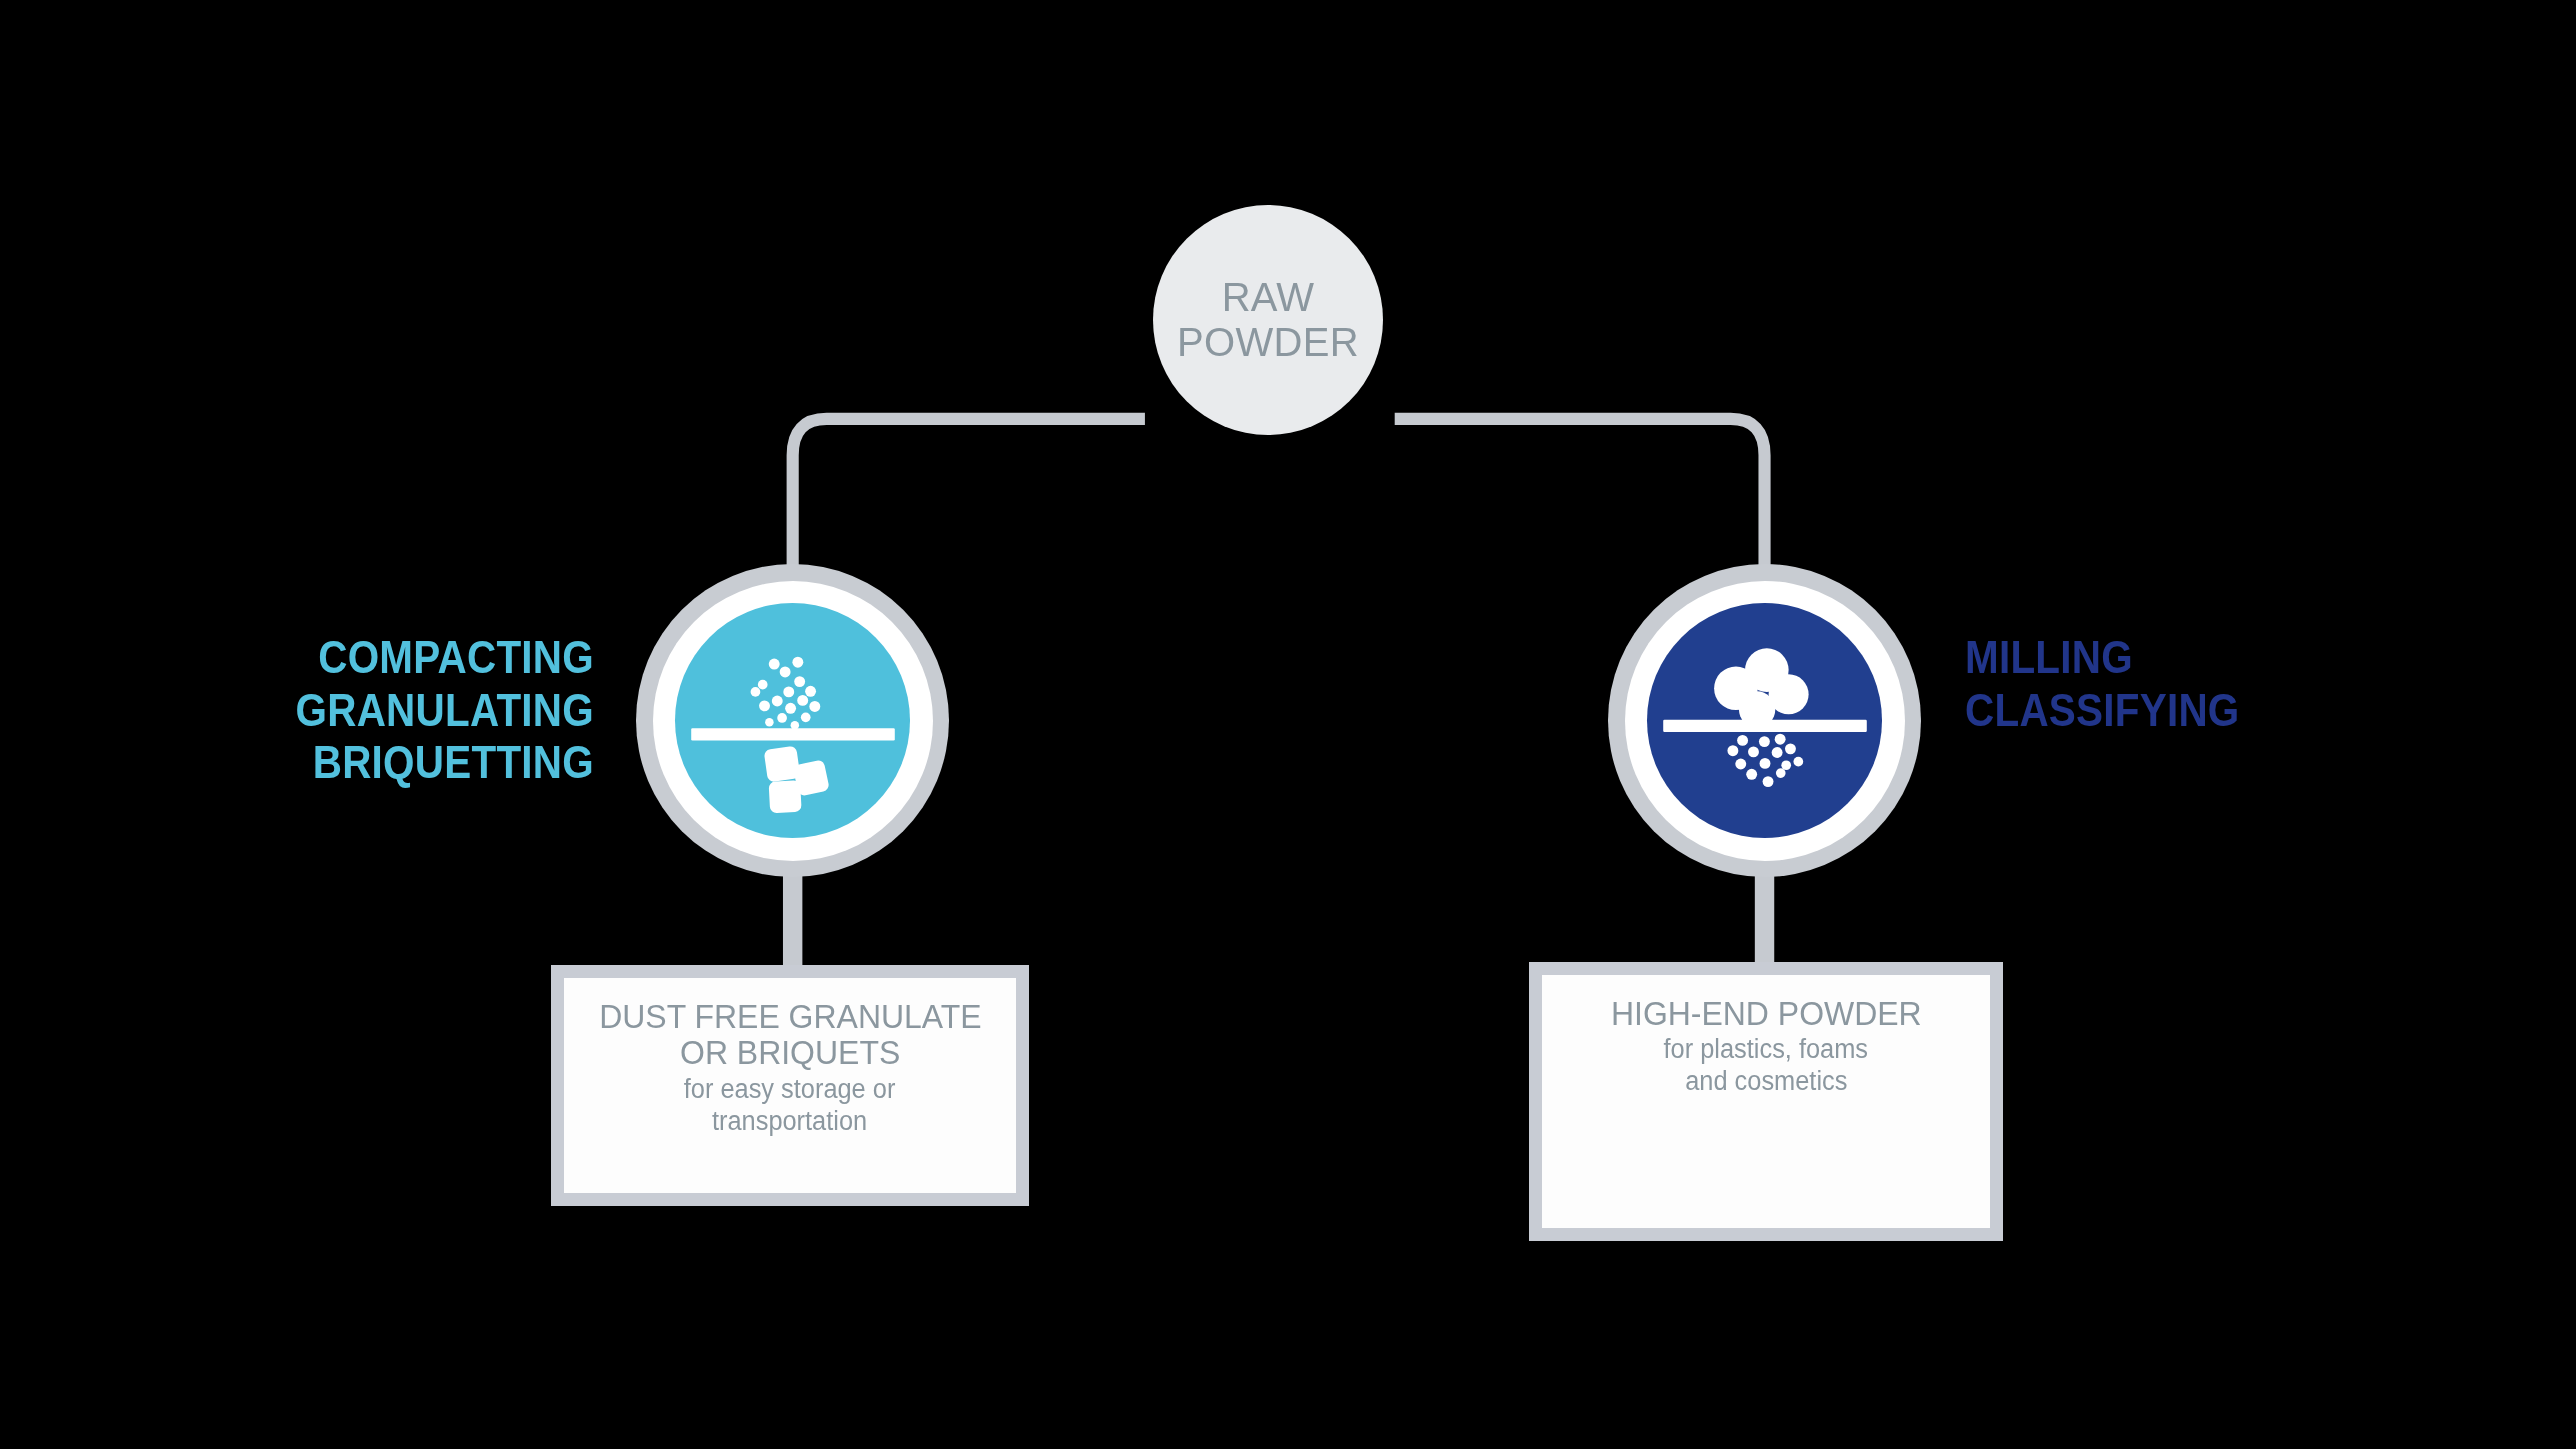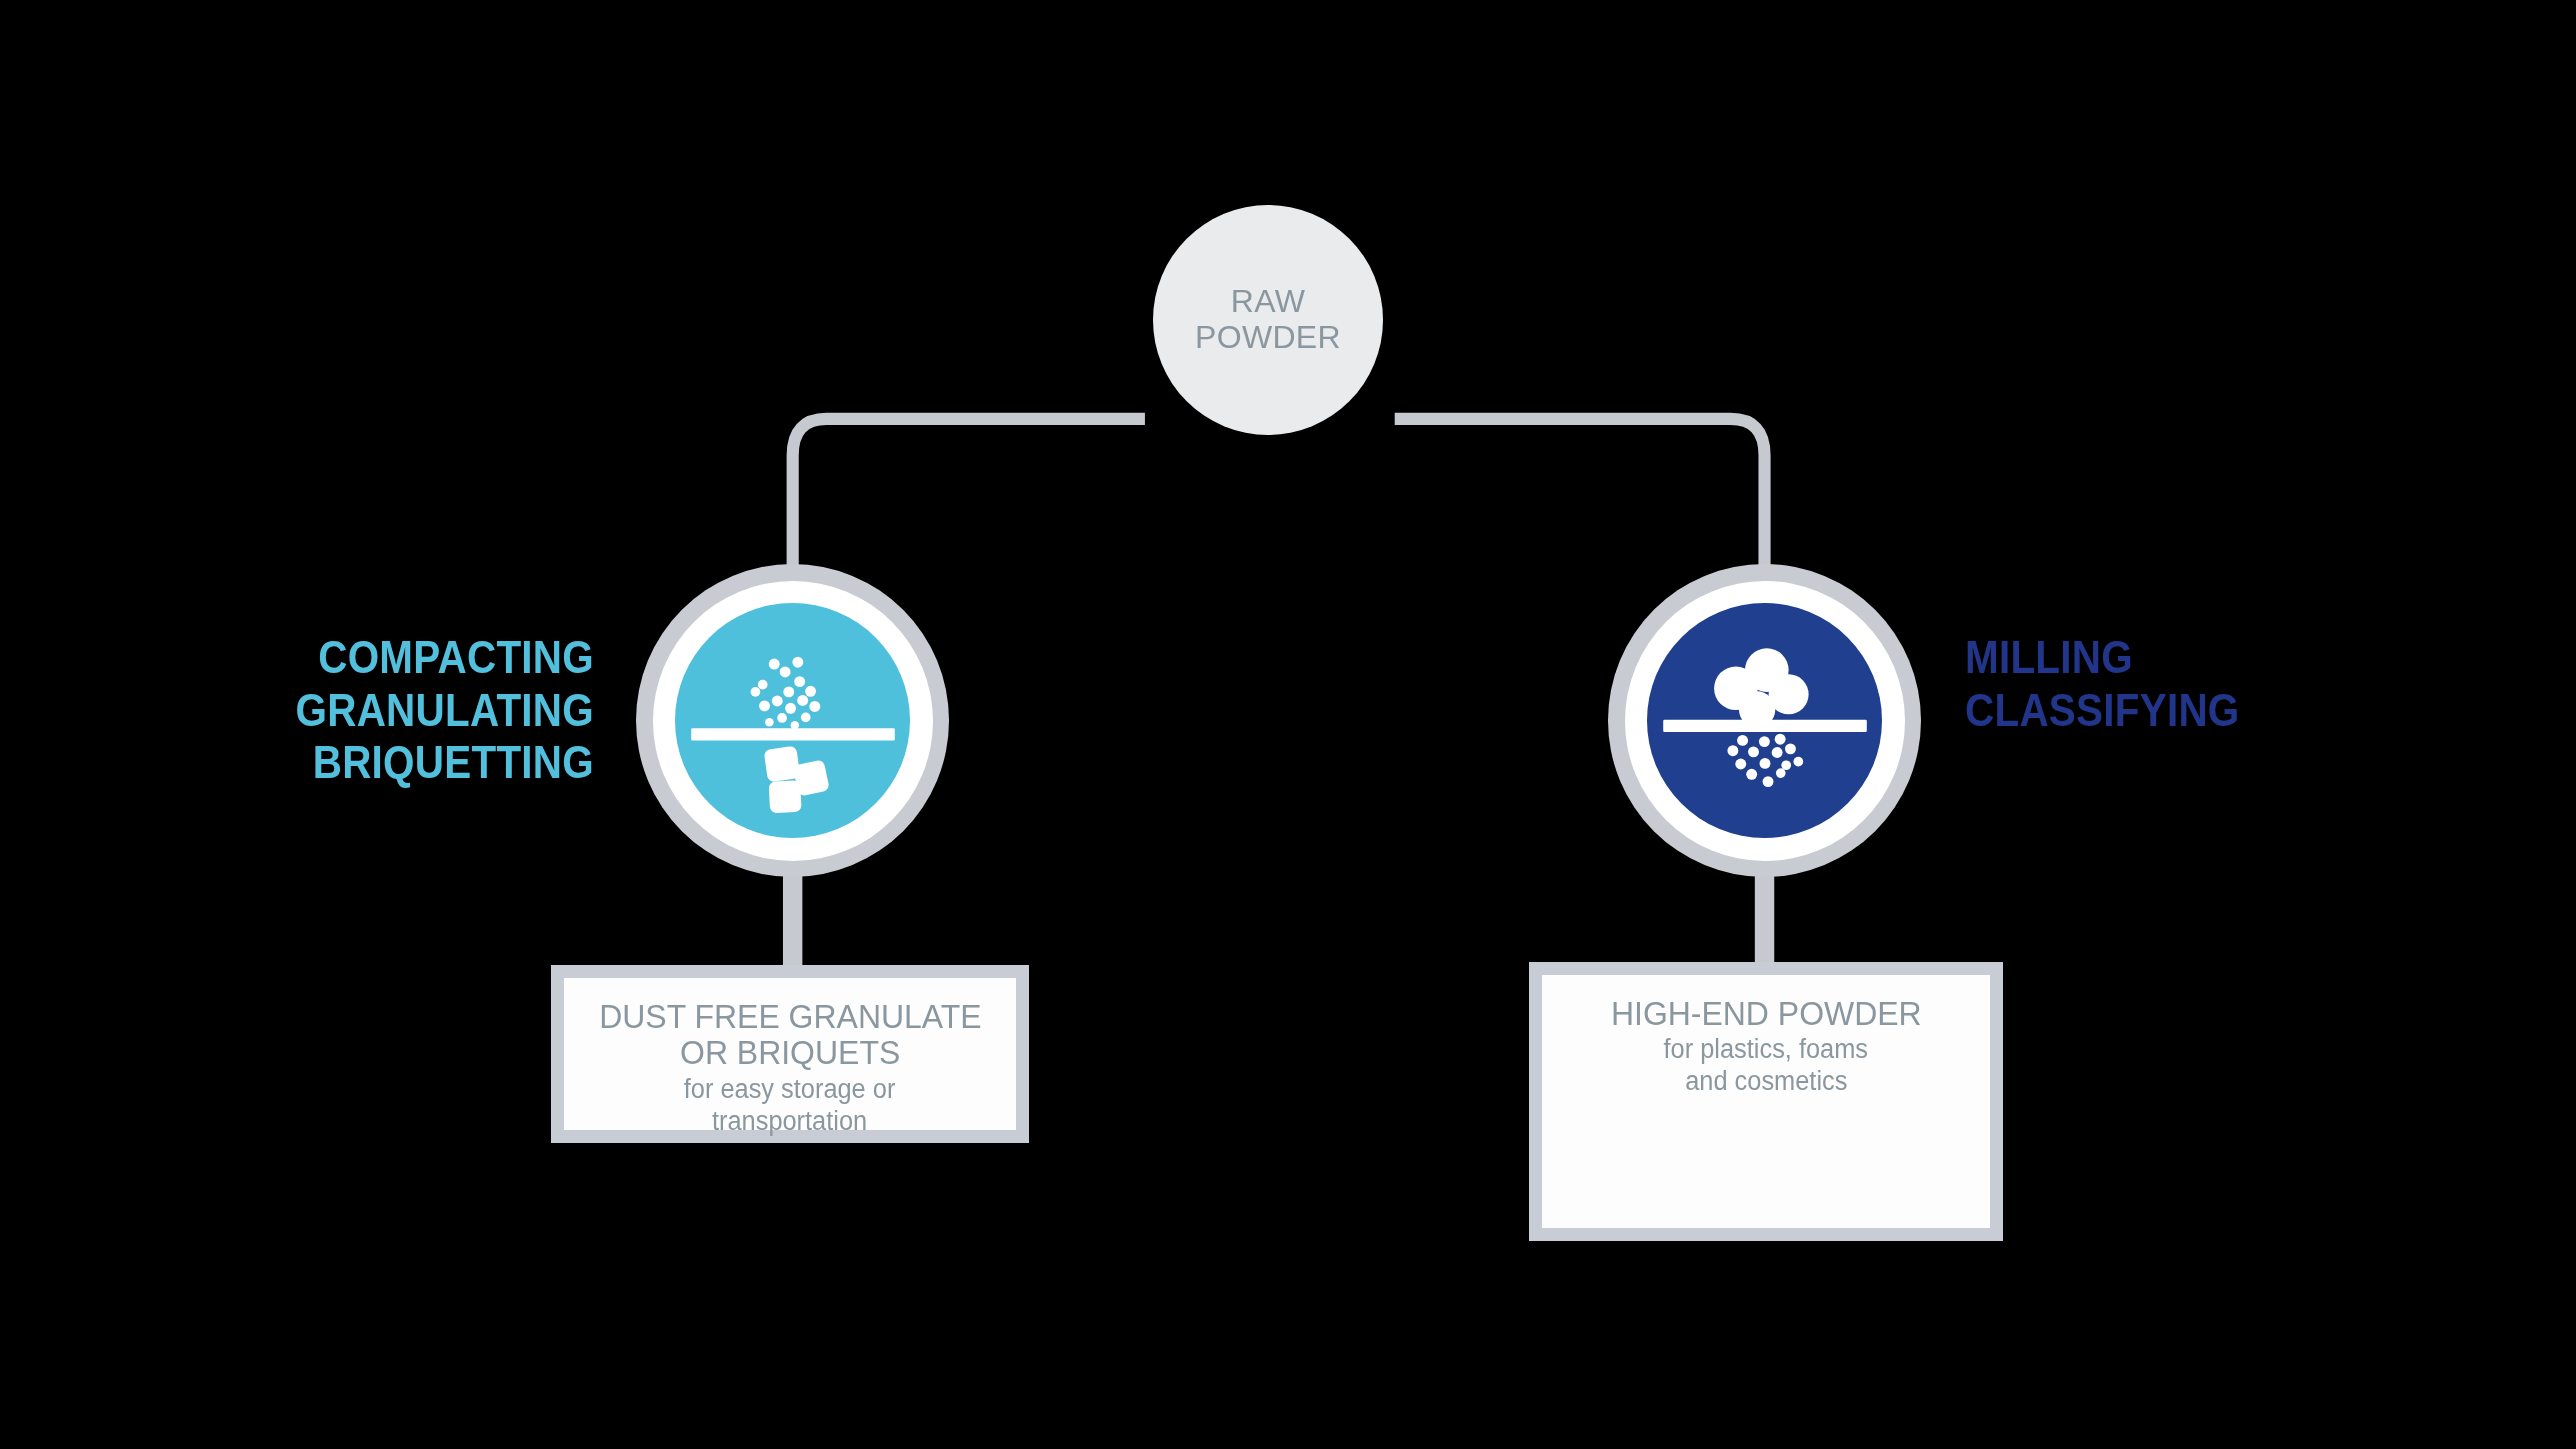--- a/index.html
+++ b/index.html
@@ -40,21 +40,21 @@
     border-radius: 50%;
     background: #e9ebed;
     display: flex;
     flex-direction: column;
     align-items: center;
     justify-content: center;
     line-height: 1.12;
   }
   .root-node .root-line {
     color: #8b979f;
-    font-size: 32px;
+    font-size: 40px;
     font-weight: 400;
     letter-spacing: 0.3px;
     text-align: center;
     font-family: "Liberation Sans", sans-serif;
   }
 
   
   .icon-node {
     position: absolute;
     width: 313px;
@@ -124,21 +124,21 @@
   .outcome-box .inner {
     width: 100%;
     height: 100%;
     background: #fdfdfd;
     box-sizing: border-box;
     padding-top: 19.4px;
     display: flex;
     flex-direction: column;
     align-items: center;
   }
-  #box-granulate { left: 551px; top: 965px; width: 478px; height: 178px; }
+  #box-granulate { left: 551px; top: 965px; width: 478px; height: 241px; }
   #box-powder    { left: 1529px; top: 962px; width: 474px; height: 279px; }
 
   .outcome-title {
     color: #8b979f;
     font-family: "Liberation Sans Narrow", "Liberation Sans", sans-serif;
     font-size: 34px;
     font-weight: 400;
     line-height: 1.08;
     text-align: center;
     letter-spacing: 0px;

